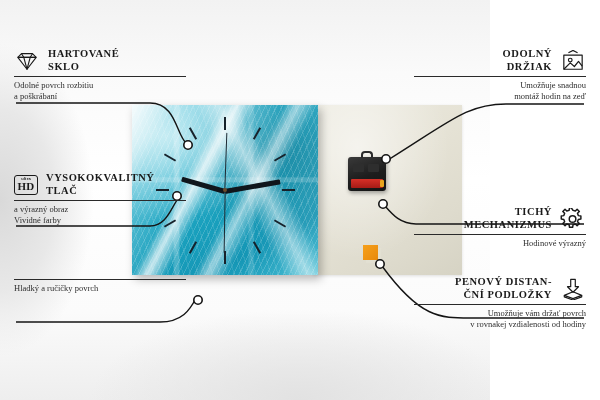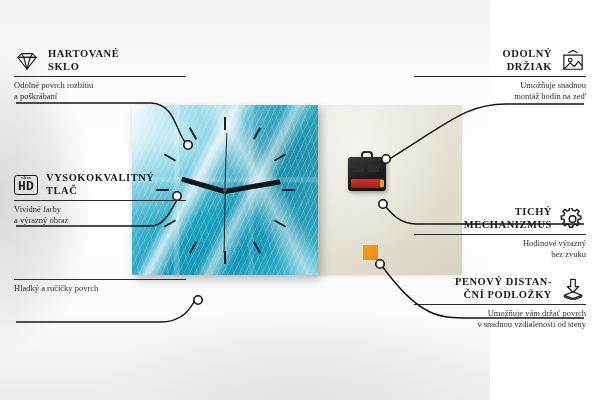--- a/index.html
+++ b/index.html
@@ -117,22 +117,22 @@
   .feat.right .title,.feat.right .sub { text-align:right; }
   .ico { flex:0 0 auto; width:26px; height:22px; display:block; }
 
   .hdbadge{
     width:24px; height:20px; border:1.4px solid #1a1a1a; border-radius:3px;
     display:flex; flex-direction:column; align-items:center; justify-content:center;
     line-height:1;
   }
   .hdbadge .u{ font-size:4px; font-weight:700; letter-spacing:.2px; color:#1a1a1a;
     font-family:"Liberation Sans", sans-serif; }
-  .hdbadge .h{ font-size:13px; font-weight:700; letter-spacing:.2px; color:#1a1a1a;
-    font-family:Liberation Mono, monospace; }
+  .hdbadge .h{ font-size:11px; font-weight:700; letter-spacing:.2px; color:#1a1a1a;
+    font-family:Liberation Serif, serif; }
 
   
   #f-glass  { left:14px;  top:48px;  }
   #f-print  { left:14px;  top:172px; }
   #f-edges  { left:14px;  top:278px; }
   #f-holder { left:414px; top:48px;  }
   #f-mech   { left:414px; top:170px;margin-top:36px; }
   #f-foam   { left:414px; top:276px; }
 </style>
 </head>
@@ -228,22 +228,22 @@
       <div class="ico hdbadge">
         <span class="u">ultra</span>
         <span class="h">HD</span>
       </div>
       <div>
         <div class="title">VYSOKOKVALITNÝ</div>
         <div class="title">TLAČ</div>
       </div>
     </div>
     <div class="rule"></div>
+    <div class="sub">a výrazný obraz</div>
     <div class="sub">Vividné farby</div>
-    <div class="sub">a výrazný obraz</div>
   </div>
 
   <div class="feat left" id="f-edges">
     <div class="rule"></div>
     <div class="sub">Hladký a ručičky povrch</div>
   </div>
 
   <div class="feat right" id="f-holder">
     <div class="head">
       <svg class="ico" viewBox="0 0 28 24">
@@ -272,35 +272,34 @@
           <circle cx="13.5" cy="12" r="3.6"></circle>
         </g>
       </svg>
       <div>
         <div class="title">TICHÝ</div>
         <div class="title">MECHANIZMUS</div>
       </div>
     </div>
     <div class="rule"></div>
     <div class="sub">Hodinové výrazný</div>
-    <div class="sub">bez zvuku</div>
   </div>
 
   <div class="feat right" id="f-foam">
     <div class="head">
       <svg class="ico" viewBox="0 0 28 24">
         <g fill="none" stroke="#1a1a1a" stroke-width="1.3" stroke-linejoin="round">
           <path d="M11.5 1.5 h5 v8 h3.5 l-6 6 -6-6 h3.5 z"></path>
           <path d="M14 15 L23.5 19 L14 22.5 L4.5 19 Z"></path>
           <path d="M4.5 19 v1.6 L14 24 l9.5-3.4 V19"></path>
         </g>
       </svg>
       <div>
         <div class="title">PENOVÝ DISTAN-</div>
         <div class="title">ČNÍ PODLOŽKY</div>
       </div>
     </div>
     <div class="rule"></div>
     <div class="sub">Umožňuje vám držať povrch</div>
-    <div class="sub">v snadnou vzdialenosti od steny</div>
+    <div class="sub">v rovnakej vzdialenosti od hodiny</div>
   </div>
 
 </div>
 
 </body></html>

